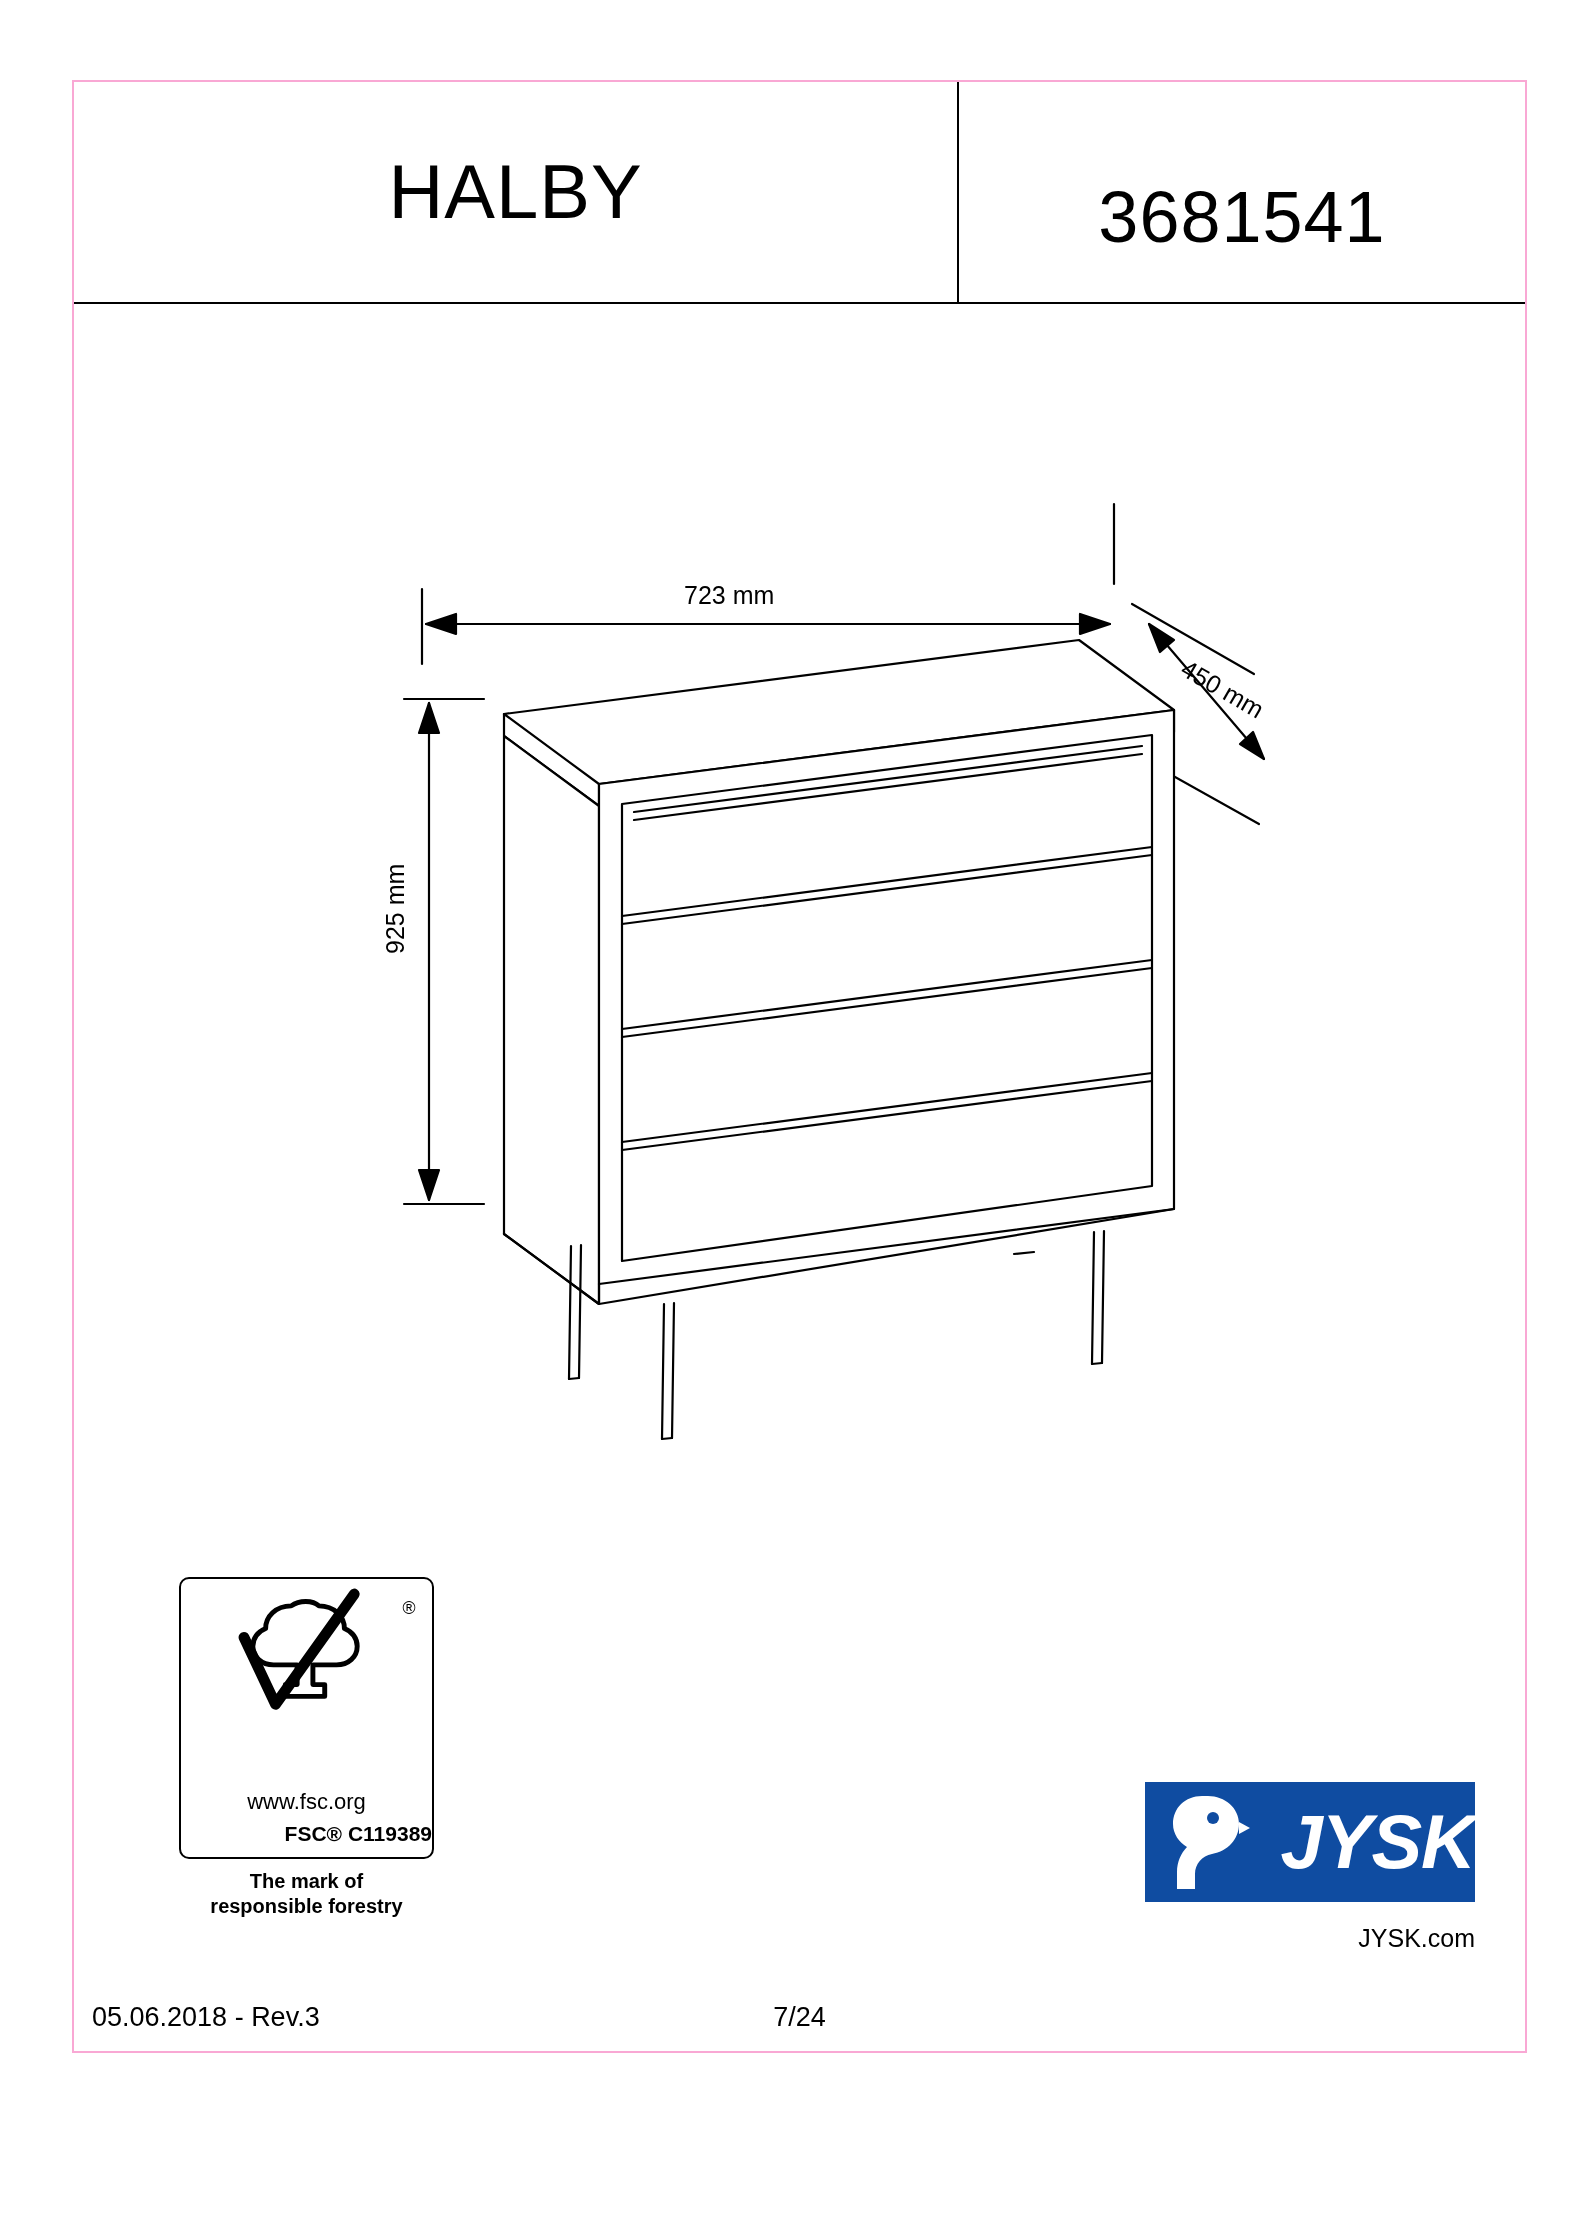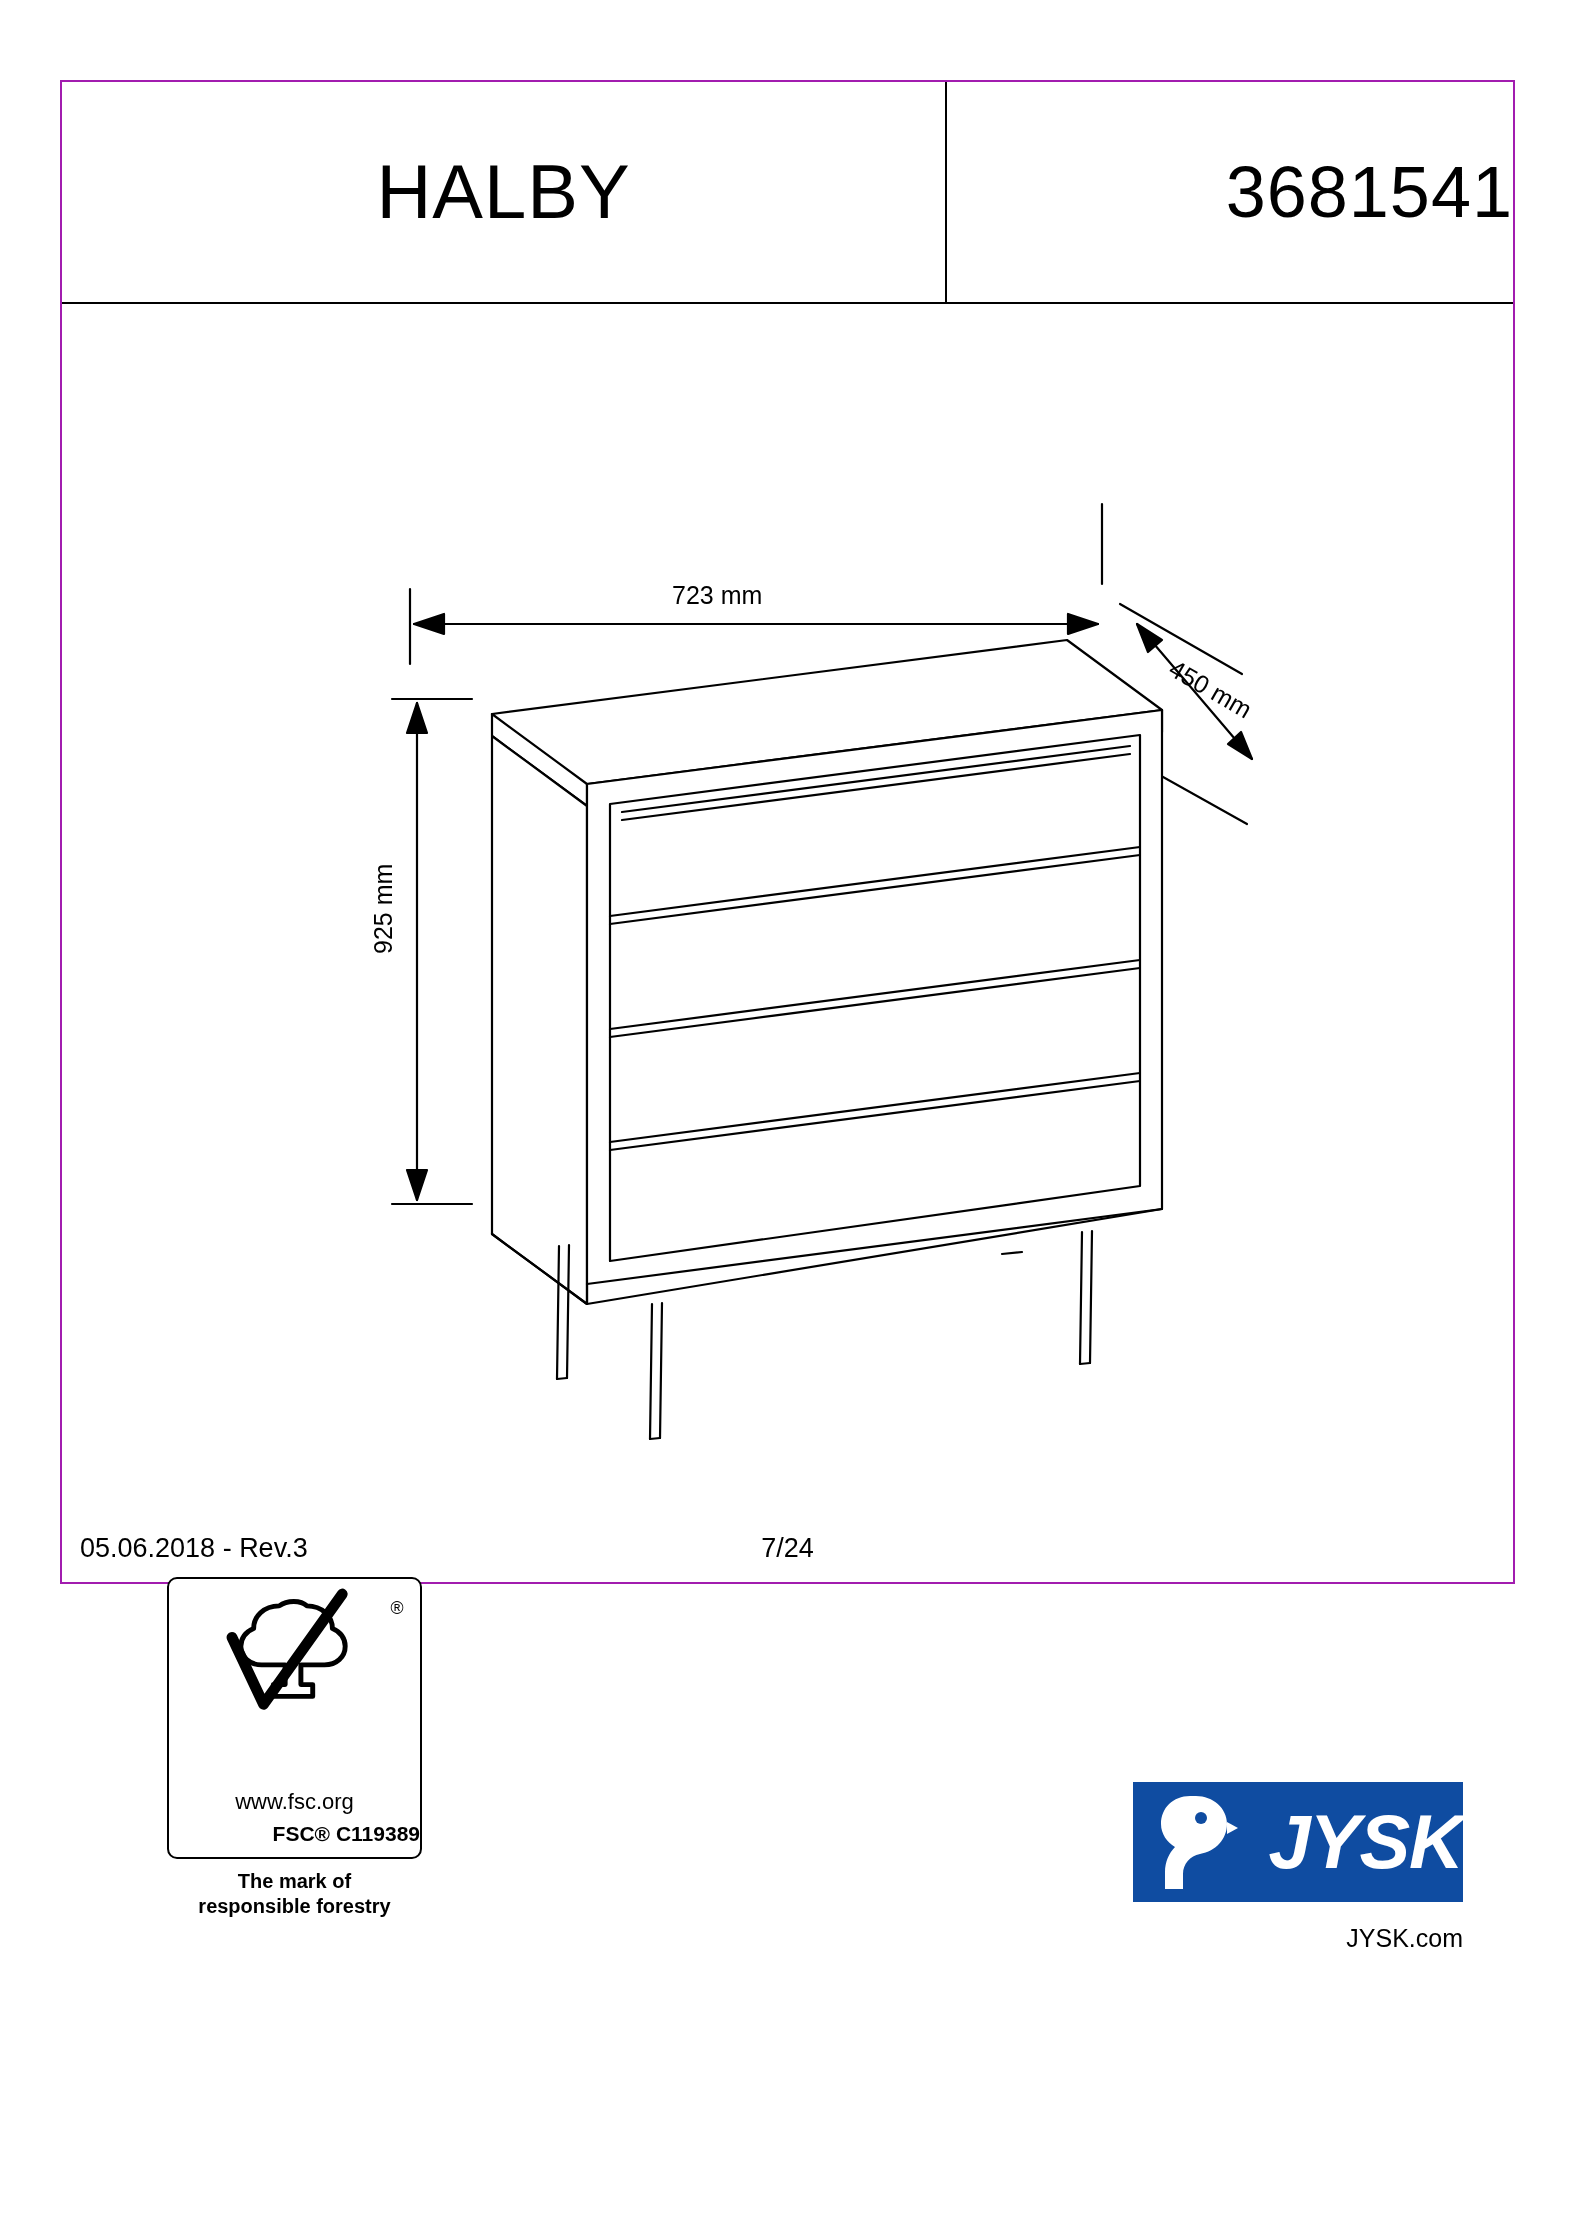--- a/index.html
+++ b/index.html
@@ -11,25 +11,25 @@
     width: 1576px;
     height: 2230px;
     font-family: "Liberation Sans", sans-serif;
     color: #000000;
     position: relative;
     overflow: hidden;
   }
 
   .page {
     position: absolute;
-    left: 60px;
+    left: 72px;
     top: 80px;
     width: 1455px;
-    height: 1504px;
-    border: 2px solid #a21caf;
+    height: 1973px;
+    border: 2px solid #f9a8d4;
     box-sizing: border-box;
   }
 
   
   .header {
     position: absolute;
     left: 0;
     top: 0;
     width: 100%;
     height: 222px;
@@ -44,21 +44,22 @@
     box-sizing: border-box;
     display: flex;
     align-items: center;
     justify-content: center;
   }
   .header-code-cell {
     flex: 1;
     height: 100%;
     display: flex;
     align-items: center;
-    justify-content: flex-end;
+    justify-content: center;
+    margin-top: 25px;
   }
   .product-title {
     font-size: 76px;
     letter-spacing: 1px;
     line-height: 1;
   }
   .product-code {
     font-size: 72px;
     letter-spacing: 1px;
     line-height: 1;

